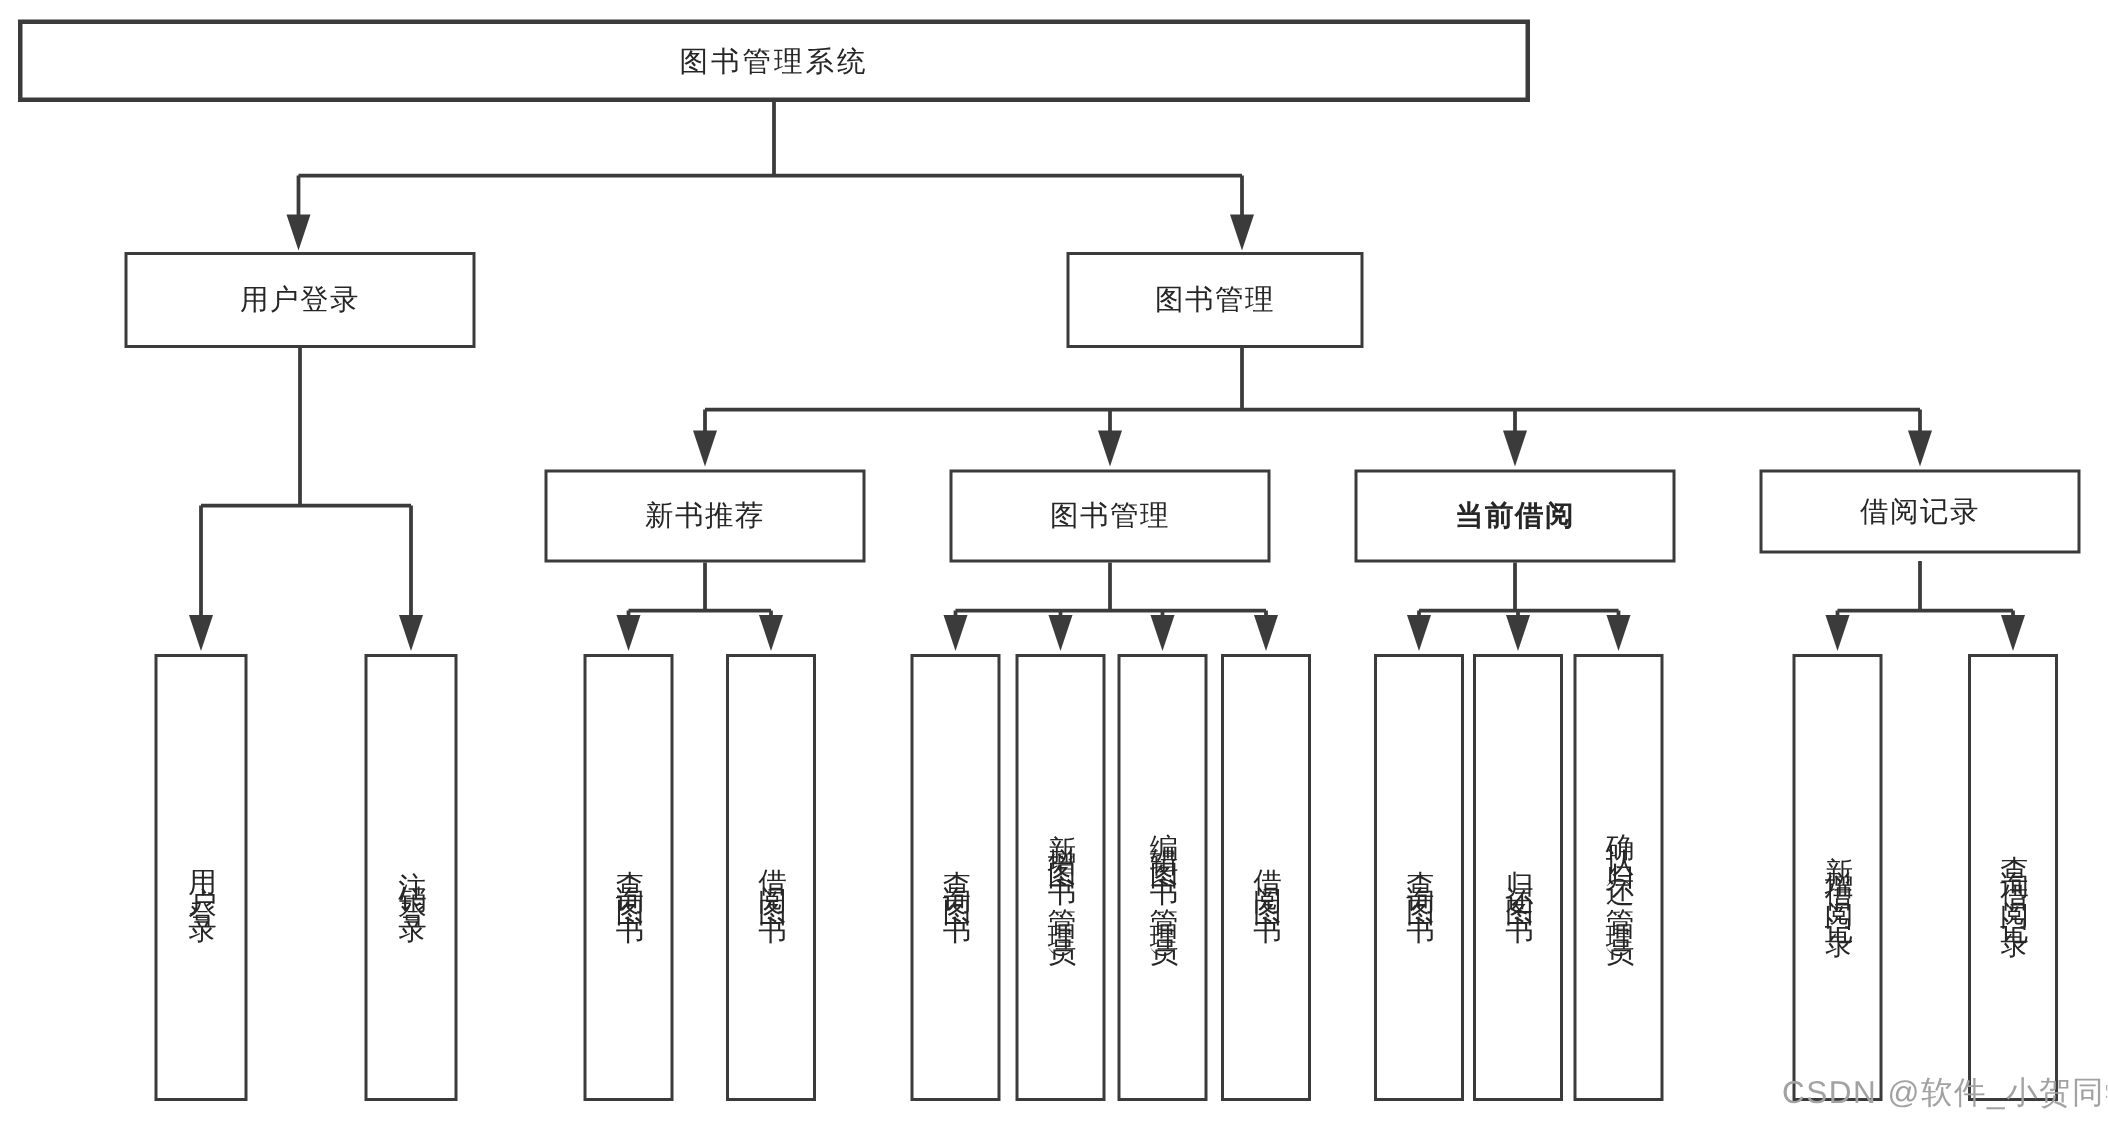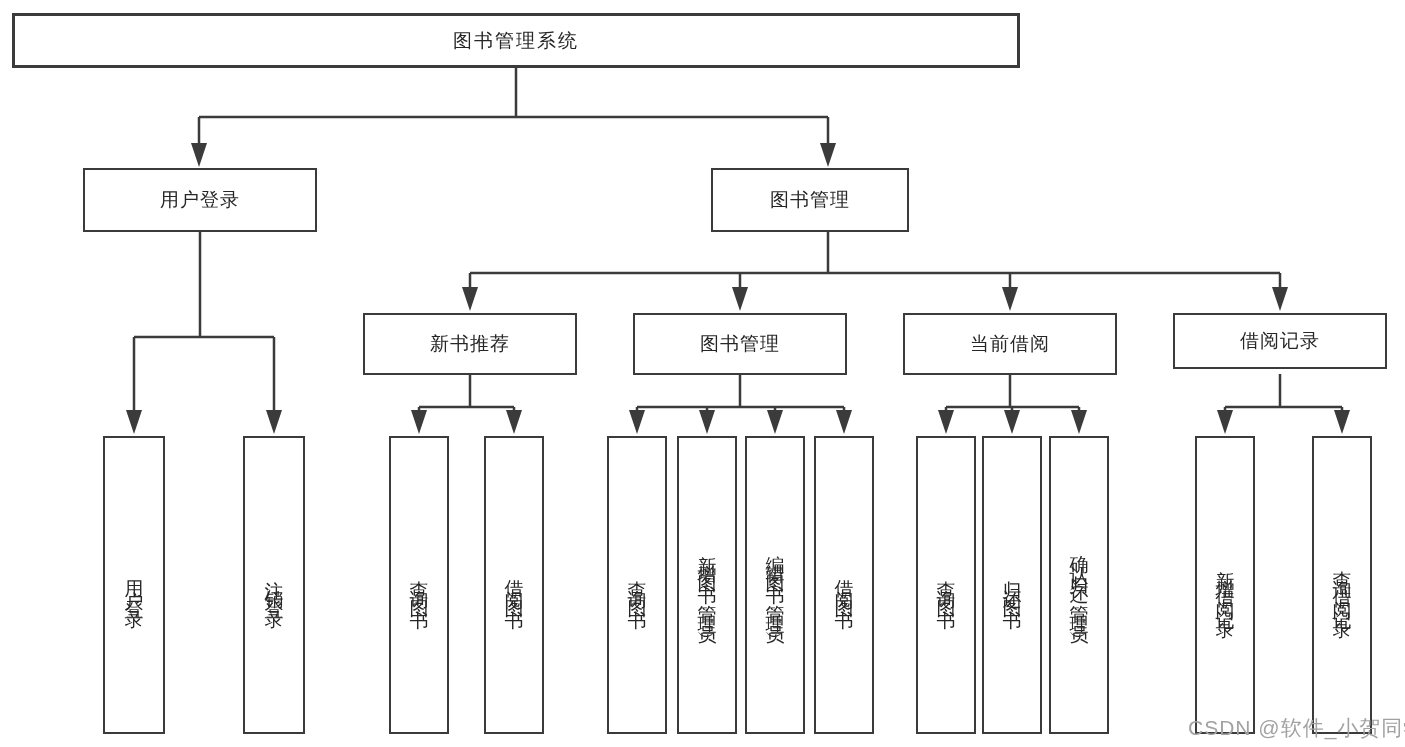--- a/index.html
+++ b/index.html
@@ -106,21 +106,21 @@
   <div class="node lvl2" style="left:711px; top:168px; width:198px; height:64px;">
     <span>图书管理</span>
   </div>
 
   <div class="node lvl3" style="left:363px; top:313px; width:214px; height:62px;">
     <span>新书推荐</span>
   </div>
   <div class="node lvl3" style="left:633px; top:313px; width:214px; height:62px;">
     <span>图书管理</span>
   </div>
-  <div class="node lvl3" style="left:903px; top:313px; width:214px; height:62px;">
+  <div class="node lvl3" style="left:903px; top:313px; width:214px; height:62px;font-weight:bold;">
     <span>当前借阅</span>
   </div>
   <div class="node lvl3" style="left:1173px; top:313px; width:214px; height:56px;">
     <span>借阅记录</span>
   </div>
 
   <div class="node leaf" style="left:103px; top:436px; width:62px; height:298px;">
     <span class="vtext">用户登录</span>
   </div>
   <div class="node leaf" style="left:243px; top:436px; width:62px; height:298px;">

